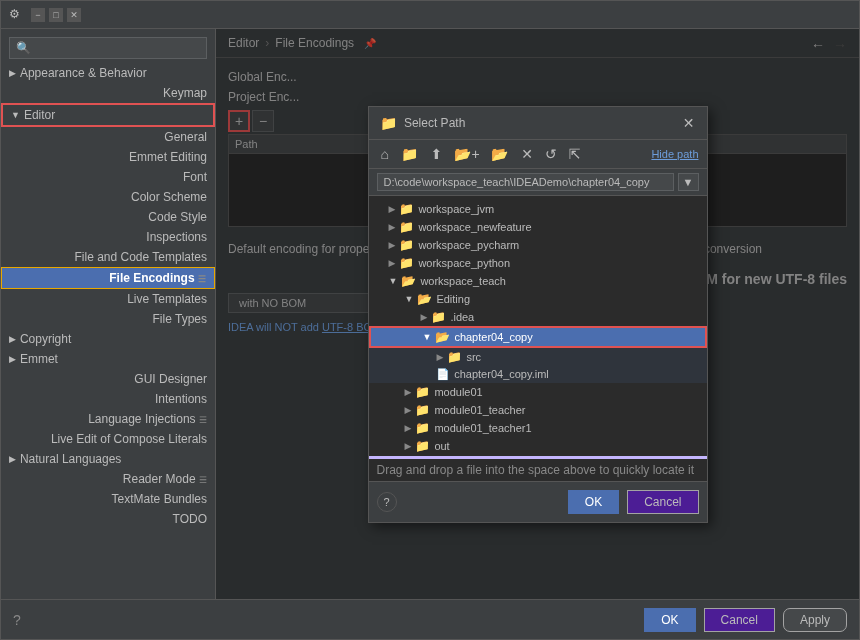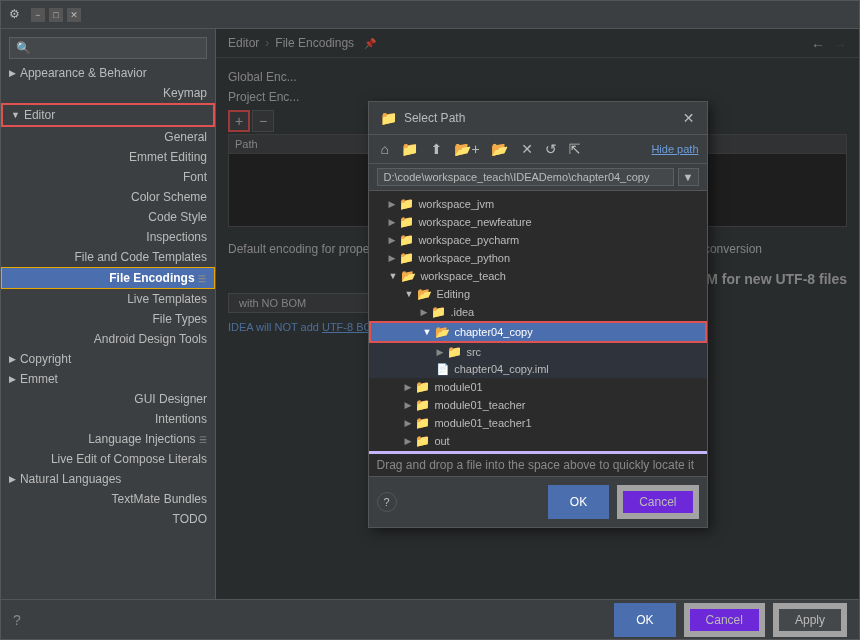--- a/index.html
+++ b/index.html
@@ -40,24 +40,24 @@
     .prop-select { background: #45484a; border: 1px solid #5c5f61; color: #bbb; padding: 2px 6px; font-size: 11px; cursor: pointer; }
     .bom-section { margin-top: 12px; }
     .bom-row { display: flex; align-items: center; margin-bottom: 8px; font-size: 12px; }
     .bom-label { width: 180px; color: #bbb; }
     .bom-select { background: #45484a; border: 1px solid #5c5f61; color: #bbb; padding: 2px 20px 2px 6px; font-size: 11px; cursor: pointer; min-width: 200px; }
     .note-text { font-size: 11px; color: #6d9ddb; margin-top: 8px; }
     .note-link { color: #6d9ddb; text-decoration: underline; }
 
     
     .bottom-bar { height: 40px; display: flex; align-items: center; justify-content: flex-end; padding: 0 12px; gap: 8px; border-top: 1px solid #555; background: #3c3f41; }
-    .btn { padding: 4px 16px; font-size: 12px; cursor: pointer; border: 6px solid #a3a3a3; }
+    .btn { padding: 4px 16px; font-size: 12px; cursor: pointer; border: 1px solid #a3a3a3; }
     .btn-primary { background: #4b6eaf; color: #fff; border-color: #4b6eaf; }
-    .btn-default { background: #6d28d9; color: #bbb; }
-    .btn-apply { background: #45484a; color: #bbb; }
+    .btn-default { background: #4c1d95; color: #bbb; }
+    .btn-apply { background: #45484a; color: #bbb; border-radius: 7px; }
 
     
     .dialog-overlay { position: absolute; top: 0; left: 0; width: 100%; height: 100%; background: rgba(0,0,0,0.3); display: flex; align-items: center; justify-content: center; z-index: 100; }
     .dialog { background: #3c3f41; border: 1px solid #555; width: 340px; box-shadow: 4px 4px 12px rgba(0,0,0,0.5); }
     .dialog-title { background: #3c3f41; padding: 8px 12px; border-bottom: 1px solid #555; display: flex; align-items: center; justify-content: space-between; }
     .dialog-title-text { color: #bbb; font-size: 12px; }
     .dialog-close { background: none; border: none; color: #bbb; cursor: pointer; font-size: 14px; }
     .dialog-toolbar { padding: 4px 8px; border-bottom: 1px solid #555; display: flex; align-items: center; gap: 4px; }
     .dialog-toolbar-btn { background: none; border: none; color: #bbb; cursor: pointer; font-size: 14px; padding: 2px 4px; }
     .dialog-path-bar { padding: 4px 8px; border-bottom: 1px solid #555; display: flex; align-items: center; gap: 4px; }
@@ -150,23 +150,20 @@
       </div>
       
       <div class="sidebar-child">
         <span>Live Templates</span>
       </div>
       
       <div class="sidebar-child">
         <span>File Types</span>
       </div>
       
-      <div class="sidebar-child">
-        <span>Android Design Tools</span>
-      </div>
       
       <div class="sidebar-section">
         <span class="arrow">▶</span>
         <span>Copyright</span>
       </div>
       
       <div class="sidebar-section">
         <span class="arrow">▶</span>
         <span>Emmet</span>
       </div>
@@ -186,20 +183,24 @@
       
       <div class="sidebar-child">
         <span>Live Edit of Compose Literals</span>
       </div>
       
       <div class="sidebar-section">
         <span class="arrow">▶</span>
         <span>Natural Languages</span>
       </div>
       
+      <div class="sidebar-child">
+        <span>Reader Mode</span>
+        <span style="margin-left:auto;font-size:9px;color:#888;">☰</span>
+      </div>
       
       <div class="sidebar-child">
         <span>TextMate Bundles</span>
       </div>
       
       <div class="sidebar-child">
         <span>TODO</span>
       </div>
     </div>
 

